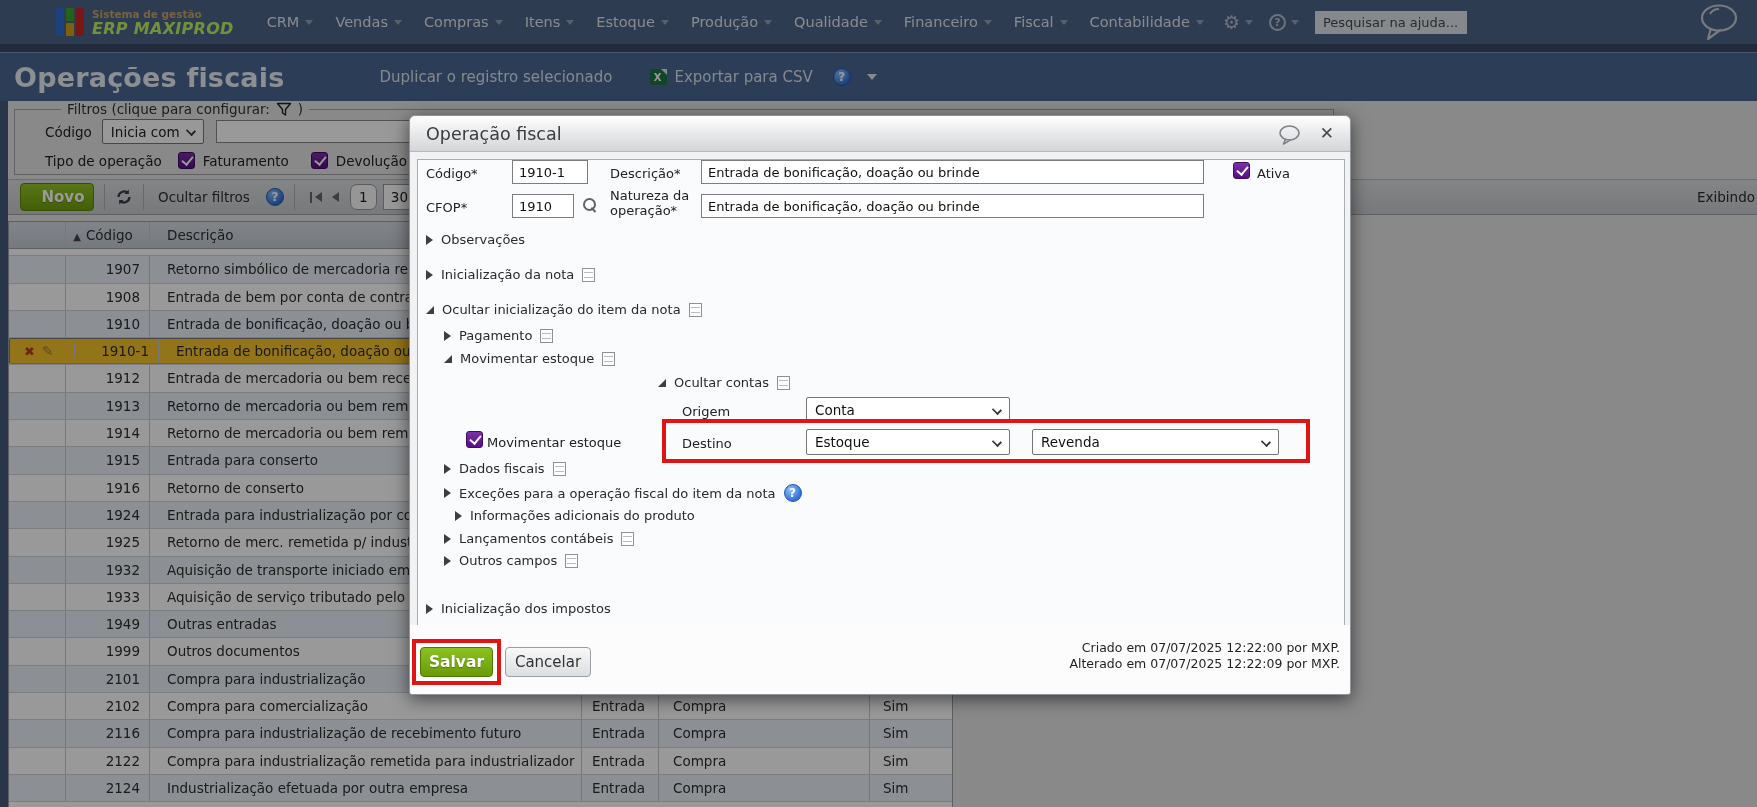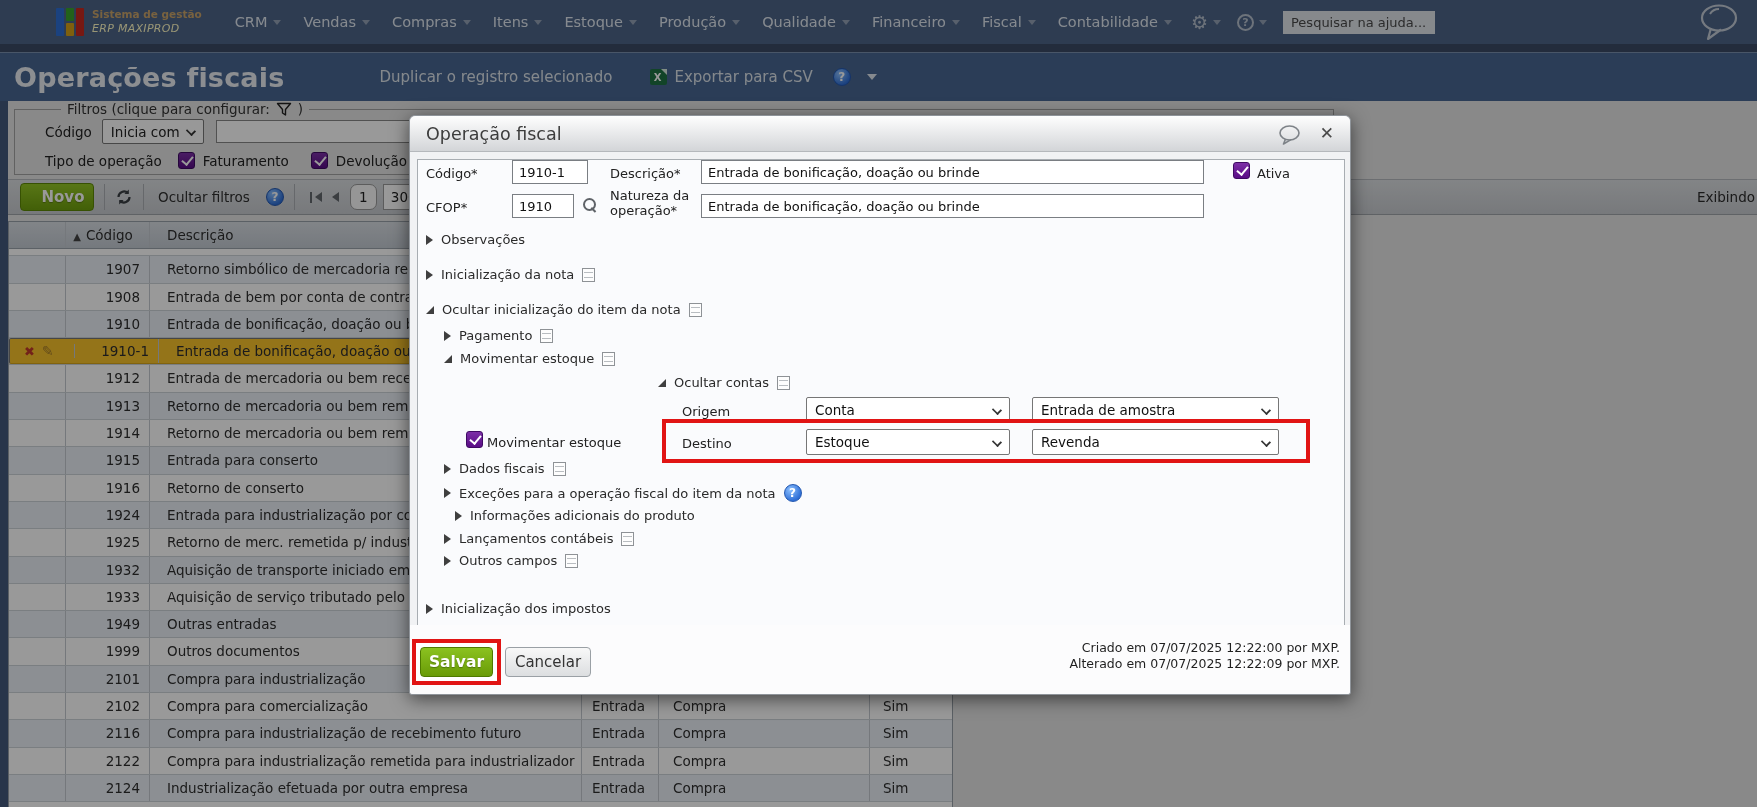--- a/index.html
+++ b/index.html
@@ -12,21 +12,21 @@
   .navstrip { position:absolute; left:0; top:44px; width:1757px; height:8px; background:#3b4a64; z-index:1; }
   .logo { display:flex; align-items:center; gap:8px; margin-right:22px;margin-left:38px; }
   .logo-squares { display:flex; gap:2px; align-items:flex-end; height:28px; }
   .sq { width:8px; border-radius:1px; }
   .sq.b { height:28px; background:#2d6fd4; }
   .sq-mid { display:flex; flex-direction:column; gap:2px; }
   .sq.g { height:13px; background:#3aa42c; }
   .sq.y { height:13px; background:#d4a017; }
   .sq.r { height:28px; background:#c9291e; }
   .brand-top { font-size:10.5px; color:#c9a36a; font-weight:bold; line-height:12px; }
-  .brand-main { font-size:11px; color:#fef9c3; font-weight:normal; font-style:italic; line-height:17px; letter-spacing:.3px; }
+  .brand-main { font-size:16px; color:#bef264; font-weight:bold; font-style:italic; line-height:17px; letter-spacing:.3px; }
   .menu { display:flex; align-items:center; }
   .mitem { display:flex; align-items:center; gap:6px; padding:0 11px; font-size:14.5px; color:#dfe6ee; height:31px; cursor:pointer; }
   .navtri { width:0; height:0; border-left:4.5px solid transparent; border-right:4.5px solid transparent; border-top:5.5px solid #93a1b4; }
   .navico { display:flex; align-items:center; gap:5px; padding:0 8px; cursor:pointer; }
   .gear { font-size:19px; color:#b6c0cd; line-height:19px; }
   .helpring { width:17px; height:17px; border:2px solid #b6c0cd; border-radius:50%; color:#b6c0cd; font-size:11px; font-weight:bold; display:flex; align-items:center; justify-content:center; }
   .navsearch { margin-left:8px; width:152px; height:23px; background:#dfe4ea; border:0; font-size:13px; color:#333; padding:0 8px; font-family:inherit; }
   .navsearch::placeholder { color:#4a4a4a; }
   .chatbubble { position:absolute; right:16px; top:4px; }
 
@@ -508,24 +508,20 @@
         <span class="tri-e"></span>
         <span>Ocultar contas</span>
         <span class="formico"></span>
       </div>
 
     <span class="mlabel" style="left:272px; top:288px;">Origem</span>
     <div class="sel" style="left:396px; top:281px; width:204px;">
         <span>Conta</span>
         <span class="chev"></span>
       </div>
-    <div class="sel" style="left:622px; top:281px; width:247px;">
-        <span>Entrada de amostra</span>
-        <span class="chev"></span>
-      </div>
 
     <span class="pcb" style="position:absolute; left:56px; top:315px;"></span>
     <span class="mlabel" style="left:77px; top:319px;">Movimentar estoque</span>
     <span class="mlabel" style="left:272px; top:320px;">Destino</span>
     <div class="sel" style="left:396px; top:313px; width:204px;">
         <span>Estoque</span>
         <span class="chev"></span>
       </div>
     <div class="sel" style="left:622px; top:313px; width:247px;">
         <span>Revenda</span>

